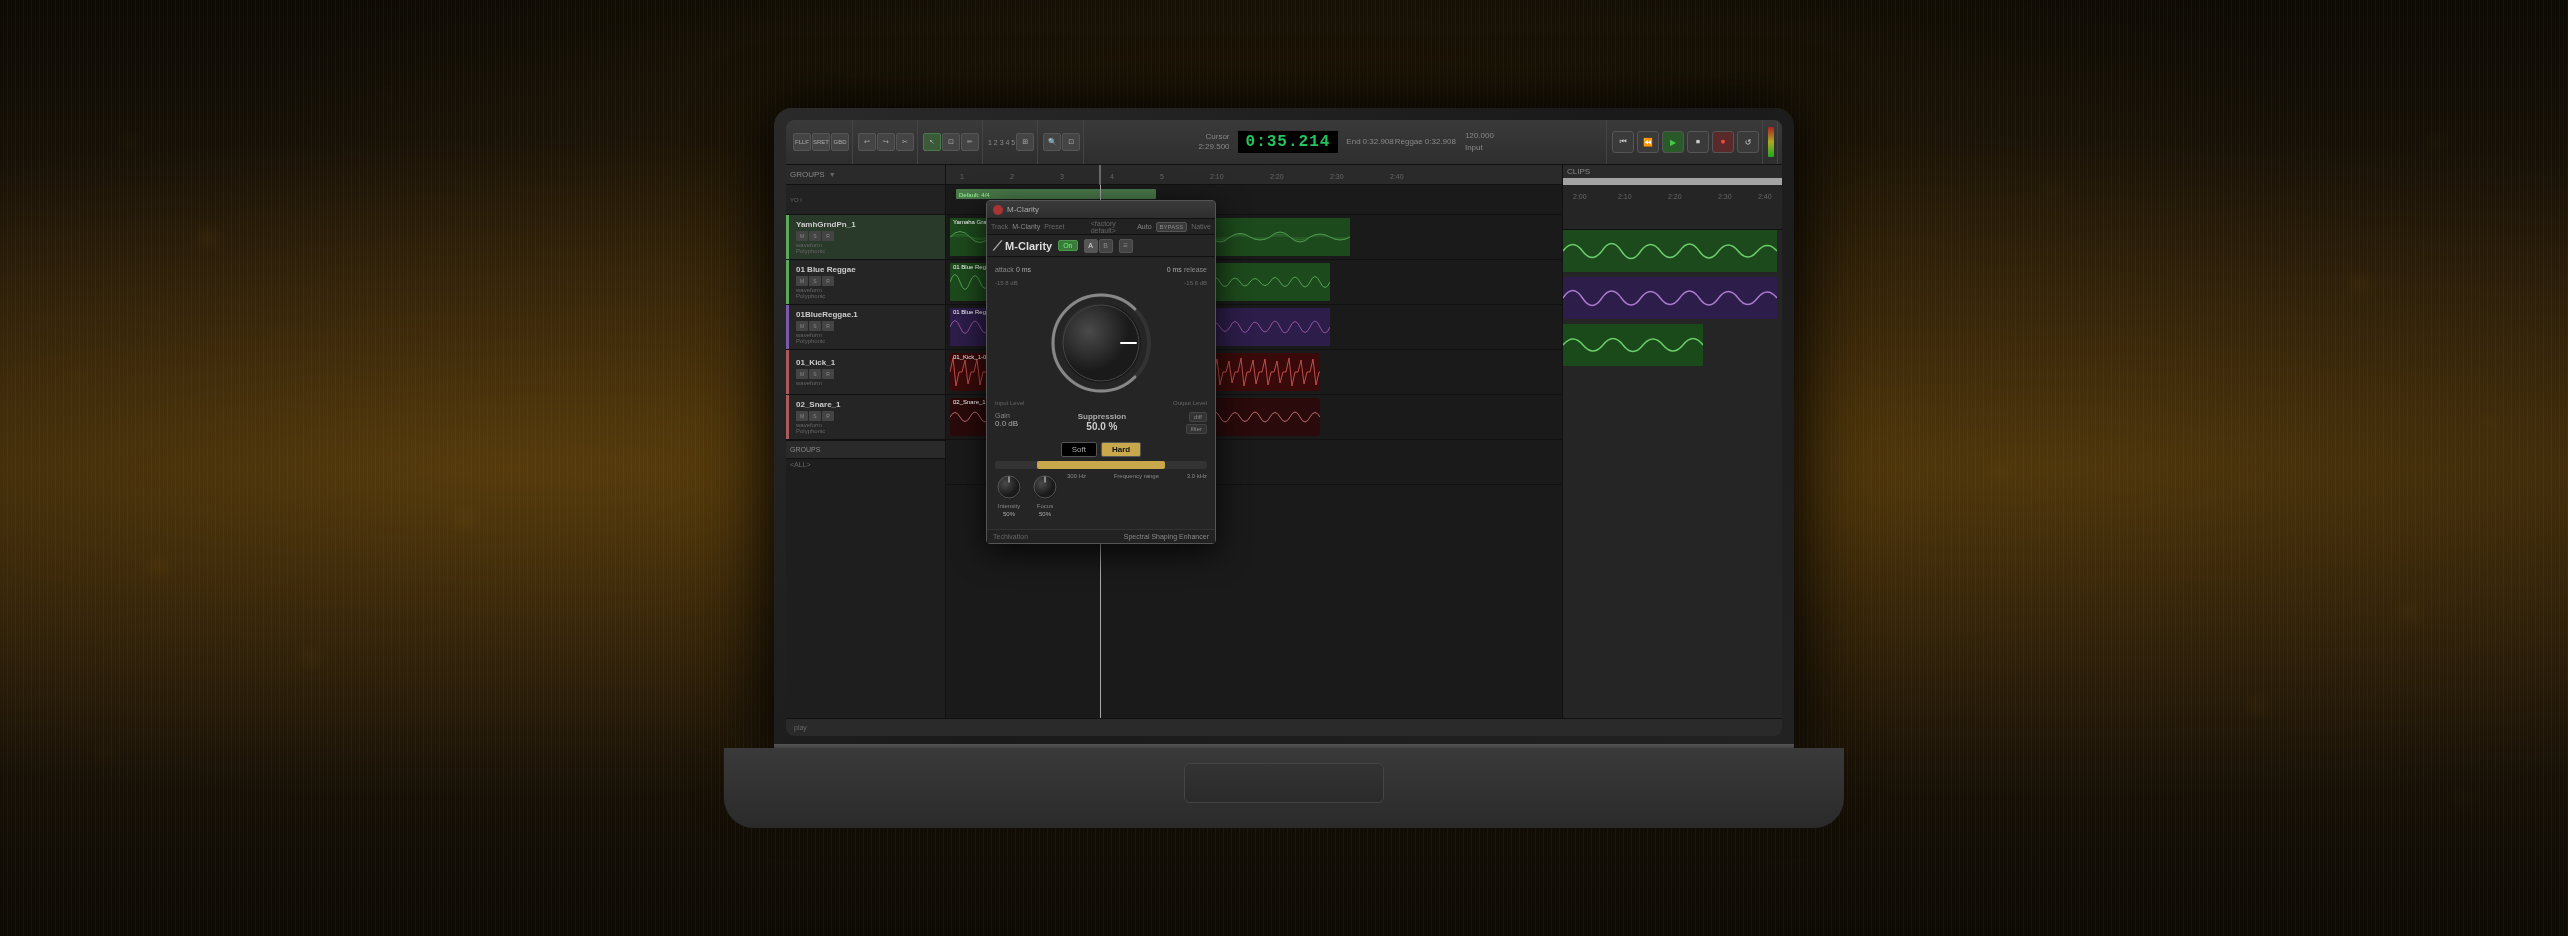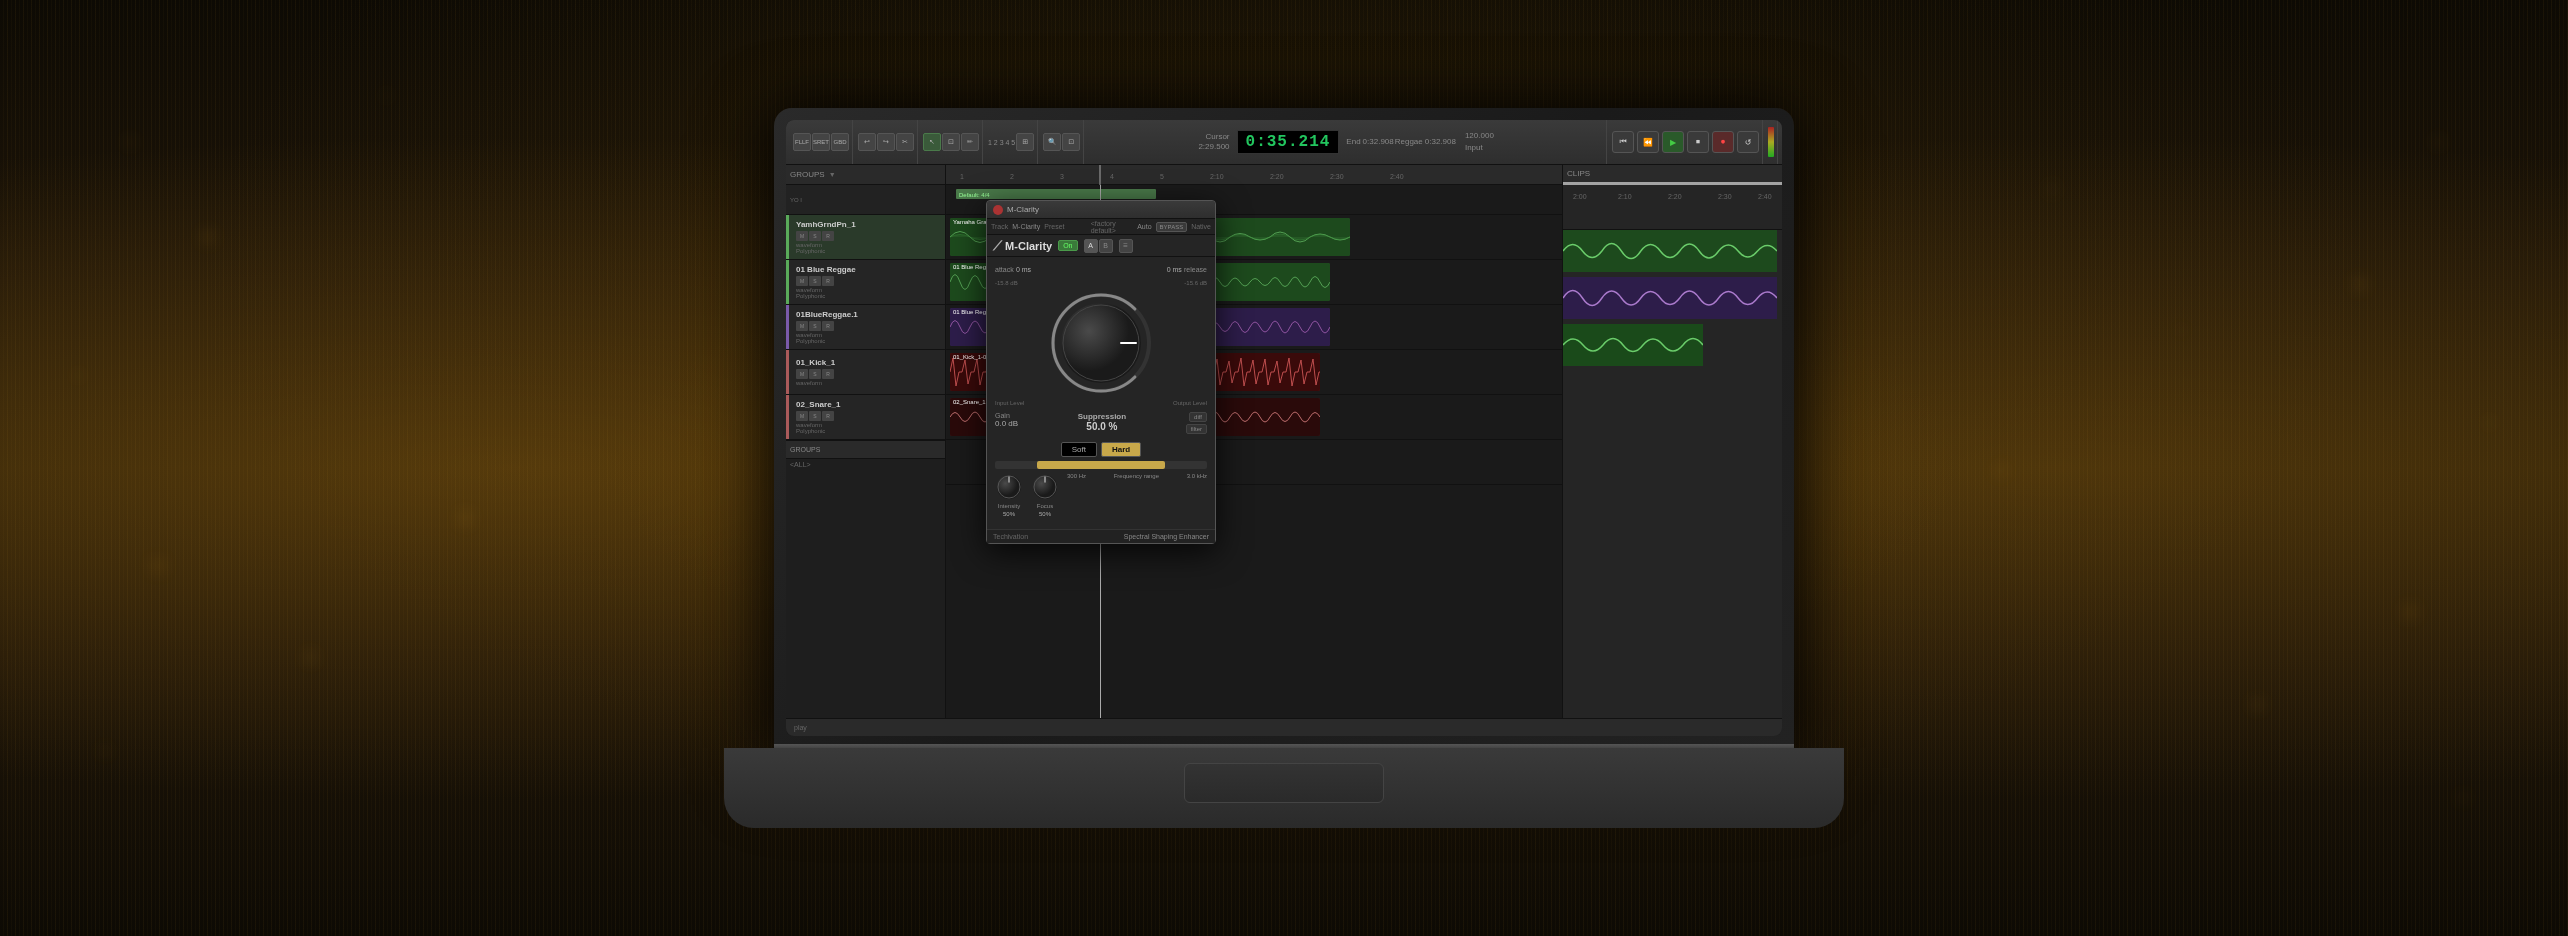--- a/index.html
+++ b/index.html
@@ -325,21 +325,21 @@
     .right-panel {
       width: 220px;
       background: #252525;
       border-left: 1px solid #111;
       flex-shrink: 0;
     }
 
     .right-panel-header {
       height: 20px;
       background: #2a2a2a;
-      border-bottom: 3px solid #a3a3a3;
+      border-bottom: 7px solid #a3a3a3;
       display: flex;
       align-items: center;
       padding: 0 4px;
       font-size: 8px;
       color: #888;
     }
 
     
     .plugin-window {
       position: absolute;

